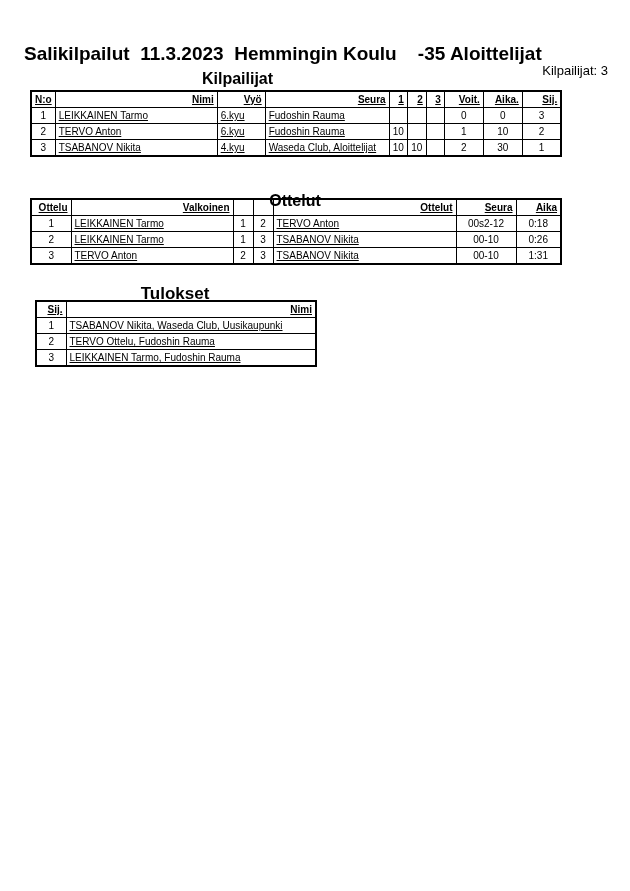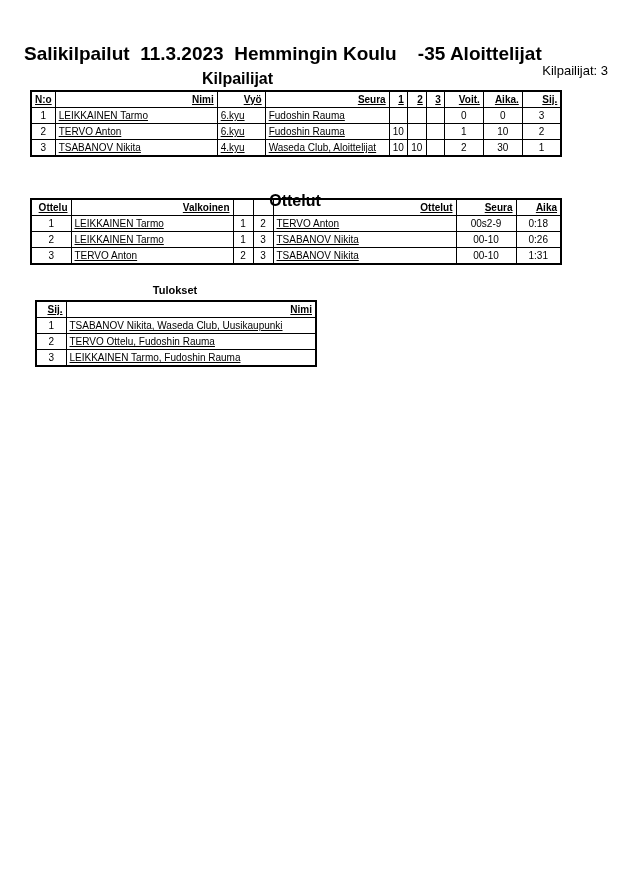--- a/index.html
+++ b/index.html
@@ -20,21 +20,21 @@
     position:absolute; top:63px; right:22px;
     font-size:13px;
   }
   .tbl-heading {
     position:absolute;
     font-weight:bold; font-size:16px;
     text-align:center;
   }
   .h-kilpailijat { top:70px;  left:30px; width:415px; }
   .h-ottelut     { top:192px; left:30px; width:530px; }
-  .h-tulokset    { top:284px; left:35px; width:280px; font-size:11px; }
+  .h-tulokset    { top:284px; left:35px; width:280px; font-size:17px; }
 
   table {
     position:absolute;
     border-collapse:collapse;
     table-layout:fixed;
     font-size:10px;
     border:2px solid #000;
   }
   .tbl-competitors { left:30px; top:90px;  }
   .tbl-matches     { left:30px; top:198px; }
@@ -147,21 +147,21 @@
       <th>Ottelut</th>
       <th>Seura</th>
       <th>Aika</th>
     </tr>
     <tr>
       <td class="c">1</td>
       <td class="l">LEIKKAINEN Tarmo</td>
       <td class="c">1</td>
       <td class="c">2</td>
       <td class="l">TERVO Anton</td>
-      <td class="c">00s2-9</td>
+      <td class="c">00s2-12</td>
       <td class="c">0:18</td>
     </tr>
     <tr>
       <td class="c">2</td>
       <td class="l">LEIKKAINEN Tarmo</td>
       <td class="c">1</td>
       <td class="c">3</td>
       <td class="l">TSABANOV Nikita</td>
       <td class="c">00-10</td>
       <td class="c">0:26</td>

